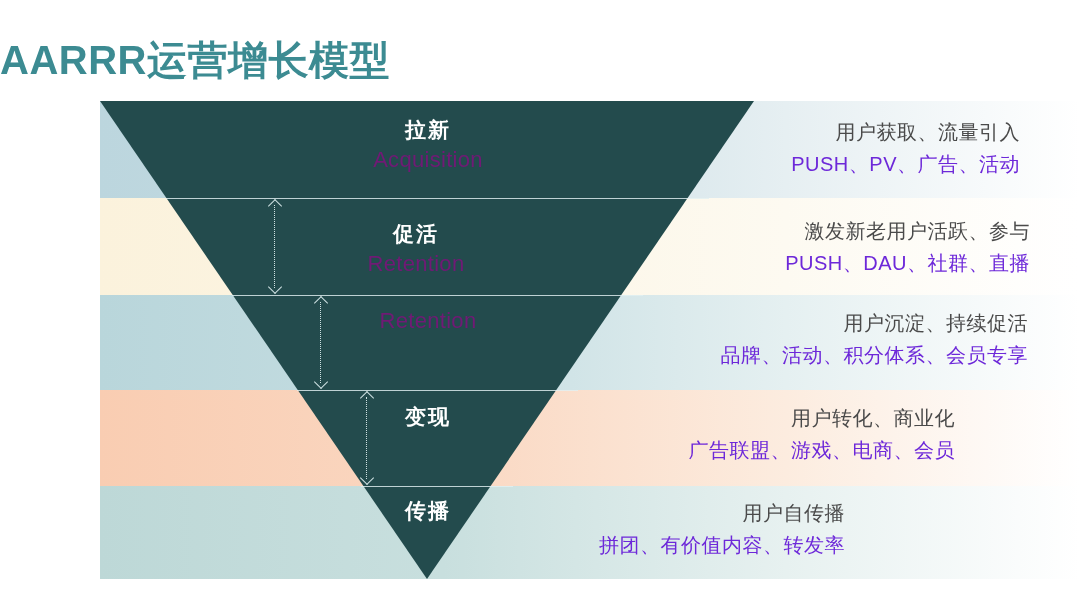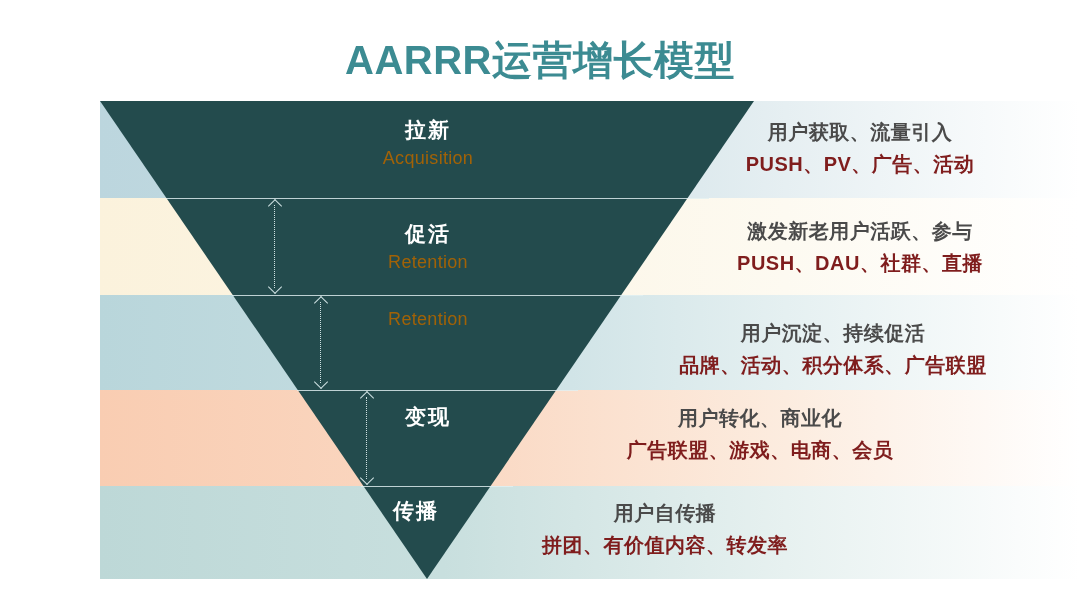--- a/index.html
+++ b/index.html
@@ -18,21 +18,21 @@
     background: #ffffff;
     overflow: hidden;
   }
 
   
   #title {
     position: absolute;
     left: 0;
     top: 33px;
     width: 1080px;
-    text-align: center;
+    text-align: left;
     font-size: 40px;
     font-weight: bold;
     letter-spacing: 0.5px;
     color: #3c8b92;
     white-space: nowrap;
   }
 
   
   .band {
     position: absolute;
@@ -73,44 +73,43 @@
     line-height: 1.0;
   }
   .rowlabel .cn {
     font-size: 21px;
     font-weight: bold;
     letter-spacing: 2px;
     display: block;
     margin-bottom: 9px;
   }
   .rowlabel .en {
-    font-size: 18px;
+    font-size: 22px;
     font-weight: normal;
     letter-spacing: 0.3px;
     display: block;
-    color: #a16207;
+    color: #701a75;
   }
 
   .rowdesc {
     position: absolute;
-    text-align: center;
+    text-align: right;
     line-height: 1.0;
-    font-weight: bold;
   }
   .rowdesc .d1 {
     display: block;
     font-size: 20px;
     color: #4a4a4a;
     margin-bottom: 12px;
     letter-spacing: 0.5px;
   }
   .rowdesc .d2 {
     display: block;
     font-size: 20px;
-    color: #7f1d1d;
+    color: #6d28d9;
     letter-spacing: 0.5px;
   }
 
   
   .arrow {
     position: absolute;
     width: 14px;
   }
   .arrow .stem {
     position: absolute;
@@ -174,45 +173,45 @@
   <div class="arrow" style="left:360px;top:392px;height:92px;">
     <span class="head up"></span>
     <span class="stem"></span>
     <span class="head dn"></span>
   </div>
 
   <div class="rowlabel" style="left:328px;top:119px;width:200px;">
     <span class="cn">拉新</span>
     <span class="en">Acquisition</span>
   </div>
-  <div class="rowlabel" style="left:328px;top:223px;width:200px;">
+  <div class="rowlabel" style="left:316px;top:223px;width:200px;">
     <span class="cn">促活</span>
     <span class="en">Retention</span>
   </div>
   <div class="rowlabel" style="left:328px;top:310px;width:200px;">
     <span class="en">Retention</span>
   </div>
   <div class="rowlabel" style="left:328px;top:406px;width:200px;">
     <span class="cn">变现</span>
   </div>
-  <div class="rowlabel" style="left:316px;top:500px;width:200px;">
+  <div class="rowlabel" style="left:328px;top:500px;width:200px;">
     <span class="cn">传播</span>
   </div>
 
   <div class="rowdesc" style="left:700px;top:122px;width:320px;">
     <span class="d1">用户获取、流量引入</span>
     <span class="d2">PUSH、PV、广告、活动</span>
   </div>
   <div class="rowdesc" style="left:690px;top:221px;width:340px;">
     <span class="d1">激发新老用户活跃、参与</span>
     <span class="d2">PUSH、DAU、社群、直播</span>
   </div>
-  <div class="rowdesc" style="left:638px;top:323px;width:390px;">
+  <div class="rowdesc" style="left:638px;top:313px;width:390px;">
     <span class="d1">用户沉淀、持续促活</span>
-    <span class="d2">品牌、活动、积分体系、广告联盟</span>
+    <span class="d2">品牌、活动、积分体系、会员专享</span>
   </div>
   <div class="rowdesc" style="left:485px;top:503px;width:360px;">
     <span class="d1">用户自传播</span>
     <span class="d2">拼团、有价值内容、转发率</span>
   </div>
   <div class="rowdesc" style="left:565px;top:408px;width:390px;">
     <span class="d1">用户转化、商业化</span>
     <span class="d2">广告联盟、游戏、电商、会员</span>
   </div>
 

